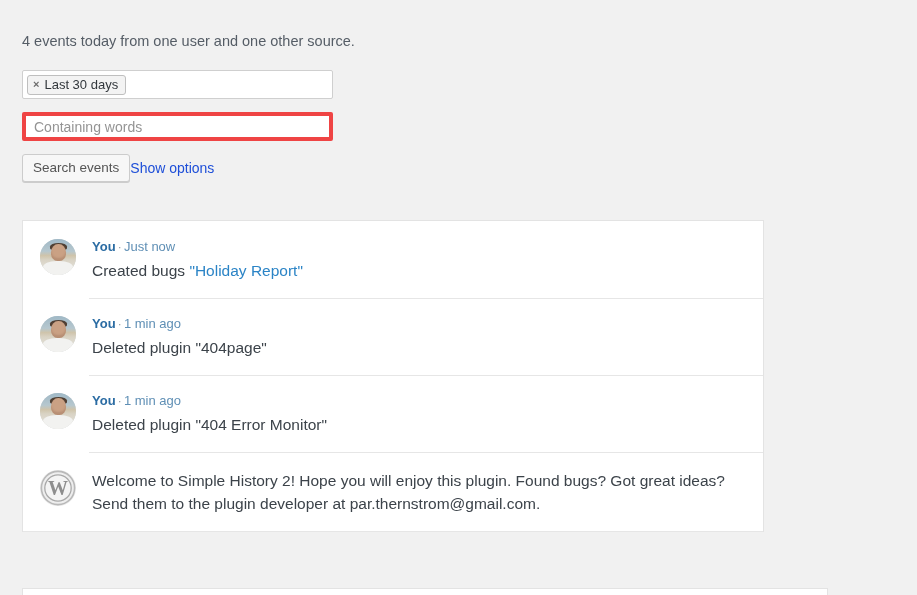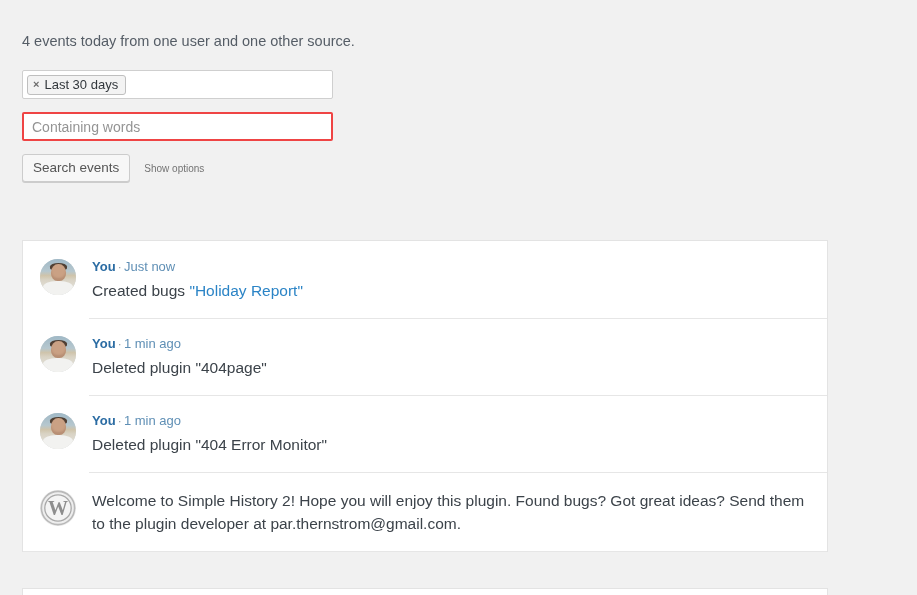--- a/index.html
+++ b/index.html
@@ -87,62 +87,61 @@
     line-height: 1;
     display: inline-block;
     transform: translateY(0px);
     font-weight: bold;
   }
   .text-field {
     margin-top: 13px;
     width: 311px;
     height: 29px;
     background: #fff;
-    border: 2px solid #ef4444;
+    border: 4px solid #ef4444;
     border-radius: 2px;
     padding: 0 8px;
     font-family: "Liberation Sans", sans-serif;
     font-size: 14px;
     color: #32373c;
     outline: none;
   }
   .text-field::placeholder { color: #949494; }
 
   .actions {
     margin-top: 13px;
     display: flex;
     align-items: center;
-    gap: 14px;
   }
   .btn-secondary {
     background: #f7f7f7;
     border: 1px solid #ccc;
     border-radius: 3px;
     color: #555;
     font-family: "Liberation Sans", sans-serif;
     font-size: 13.5px;
     line-height: 14px;
     padding: 5px 10px 6px 10px;
     height: 28px;
     cursor: pointer;
     box-shadow: 0 1px 0 #ccc;
   }
   .link-btn {
-    color: #737373;
-    font-size: 10px;
+    color: #1d4ed8;
+    font-size: 14px;
     text-decoration: none;
     cursor: pointer;
   }
 
   
   .events-card {
     position: absolute;
     left: 22px;
-    top: 240px;
-    width: 806px;
+    top: 220px;
+    width: 742px;
     background: #fff;
     border: 1px solid #e3e3e3;
     border-bottom: none;
   }
   .event-row {
     display: flex;
     padding: 16px 16px 16px 17px;
     position: relative;
   }
   .event-row + .event-row::before {

